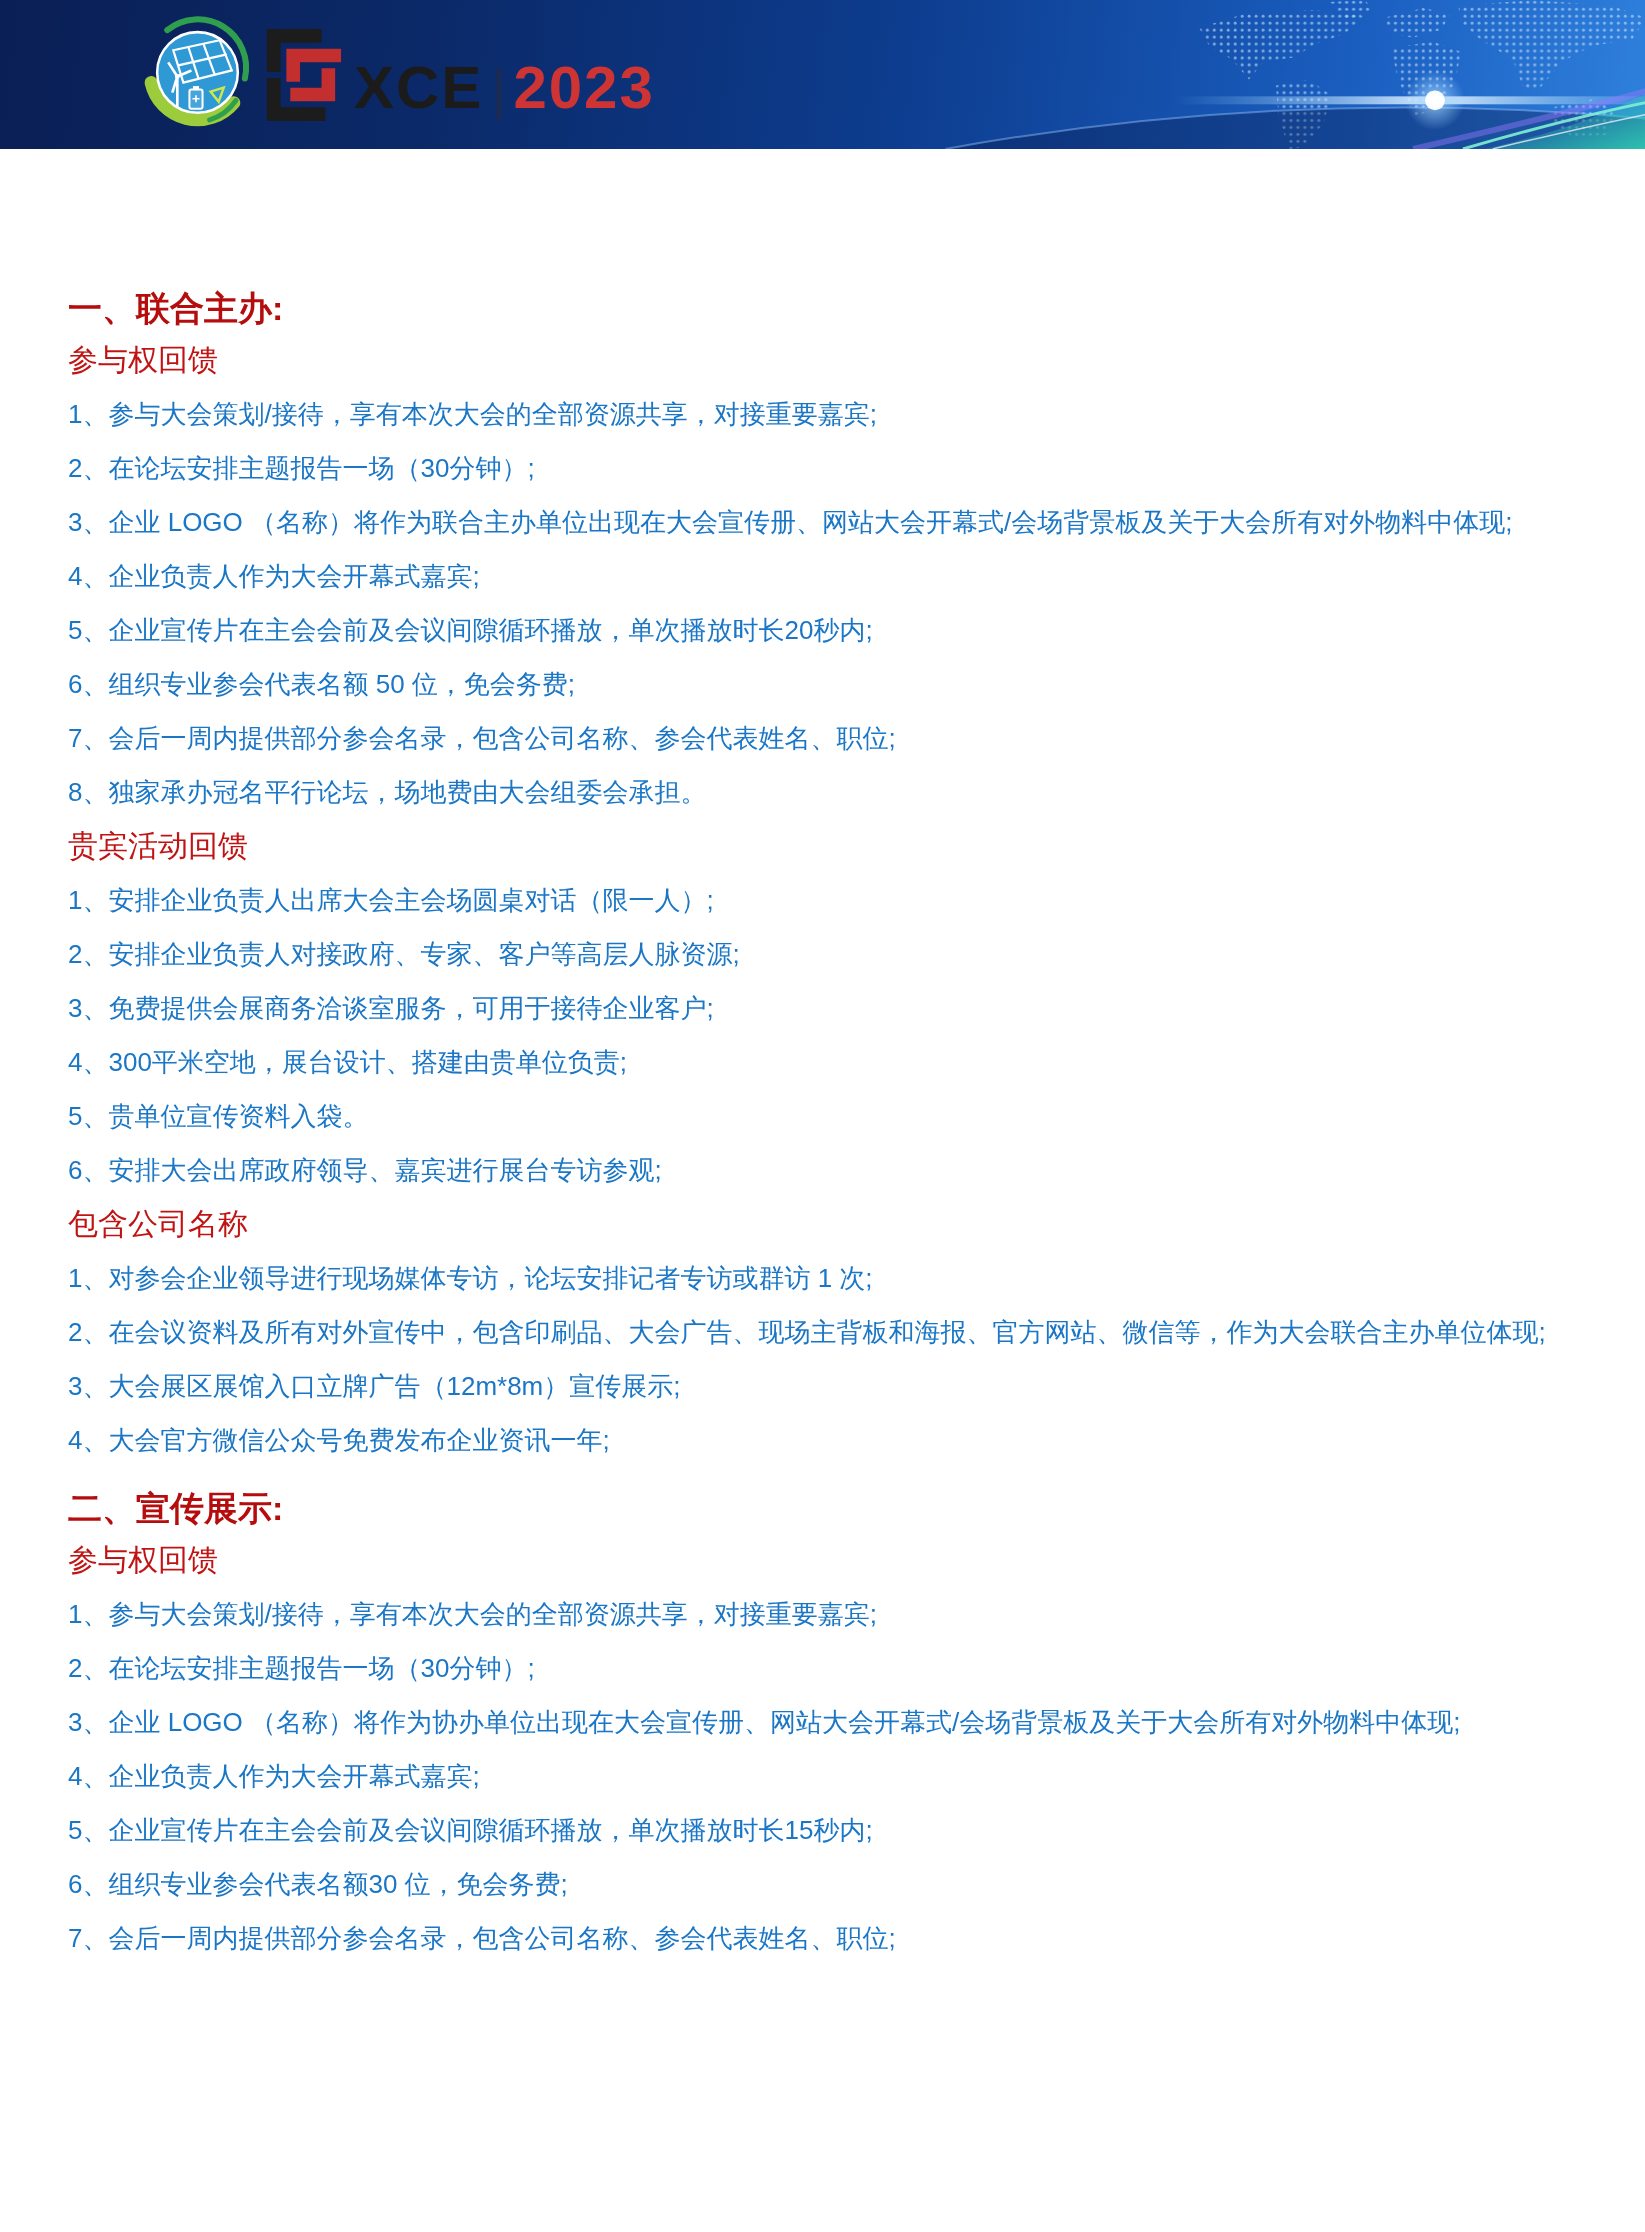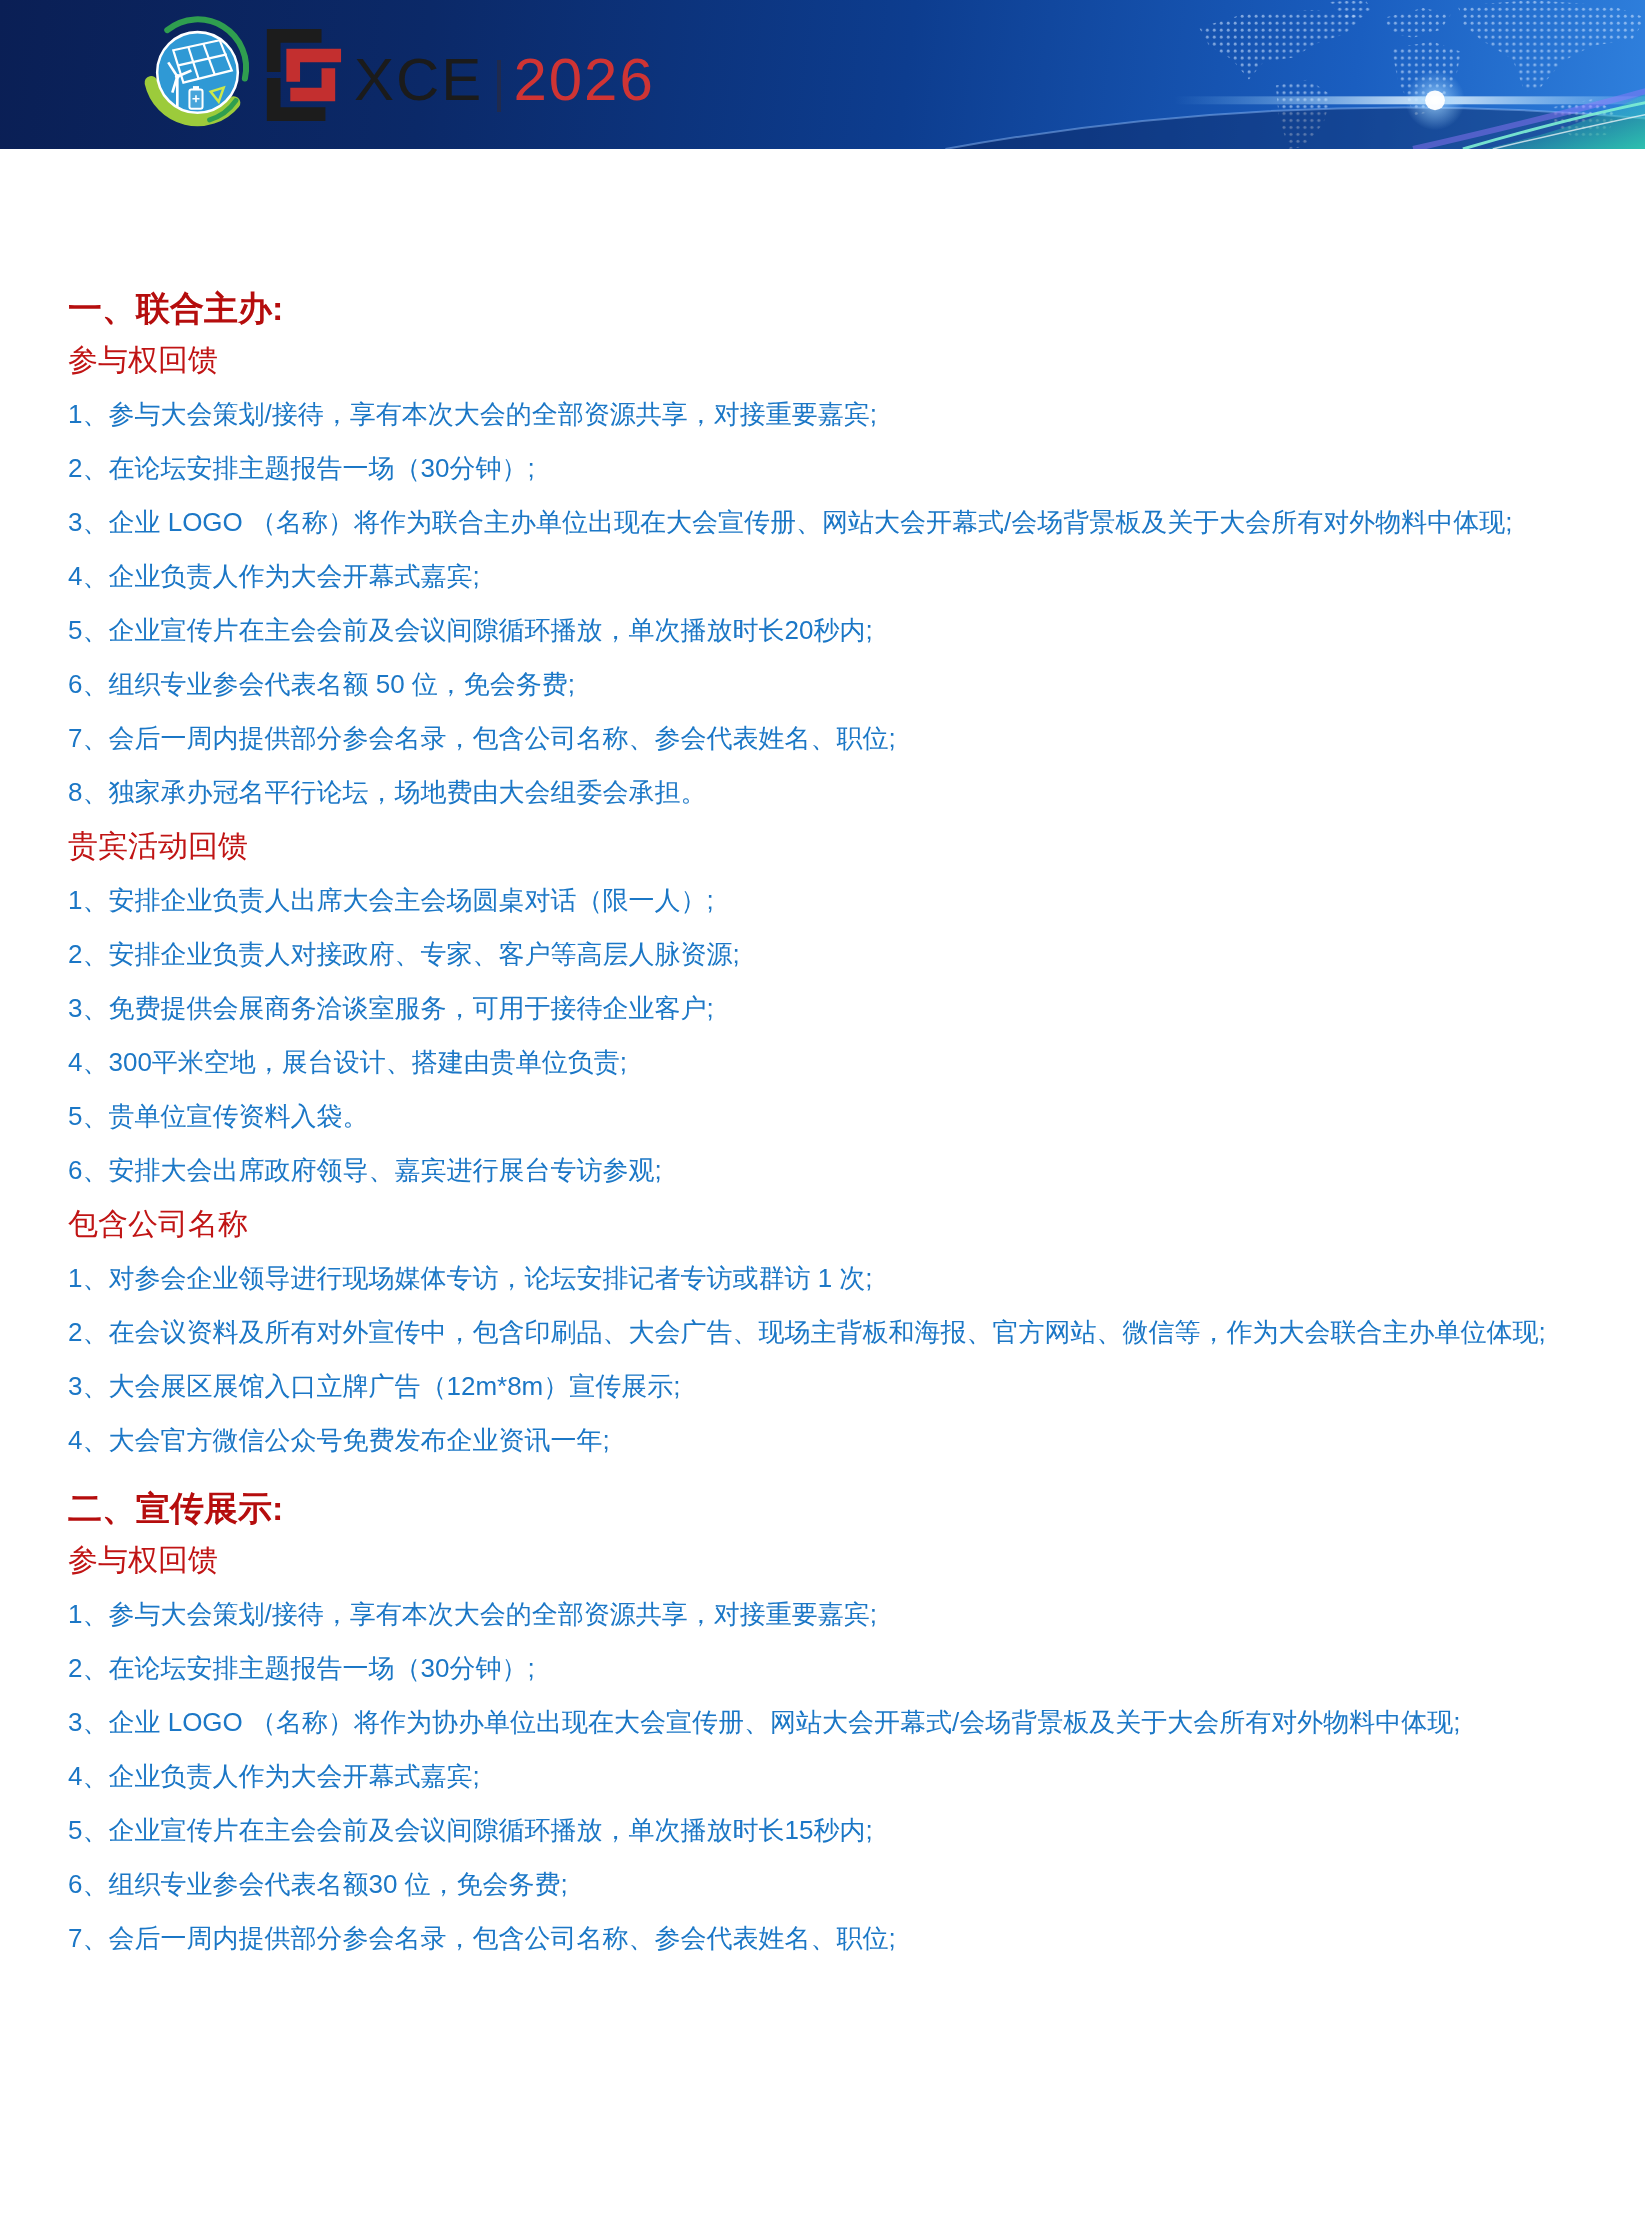--- a/index.html
+++ b/index.html
@@ -8,22 +8,22 @@
 
   
   .header{
     position:relative;width:1646px;height:149px;overflow:hidden;
     background:linear-gradient(97deg,#0a1f55 0%,#0b2968 26%,#0d3d8f 55%,#1a5ec0 82%,#2f80dd 100%);
   }
   .header-art{position:absolute;inset:0;width:100%;height:100%;}
   .emblem{position:absolute;left:137px;top:12px;width:121px;height:129px;}
   .logomark{position:absolute;left:261px;top:26px;width:82px;height:98px;}
   .brand-line{
-    position:absolute;left:354px;top:48px;height:64px;display:flex;align-items:flex-end;
-    font-weight:400;font-size:60px;letter-spacing:2px;line-height:64px;white-space:nowrap;
+    position:absolute;left:354px;top:56px;height:64px;display:flex;align-items:flex-end;
+    font-weight:700;font-size:60px;letter-spacing:2px;line-height:64px;white-space:nowrap;
   }
   .brand-xce{color:#1b1b1b;}
   .brand-divider{display:inline-block;width:4px;height:52px;background:#1f2a4d;margin:0 12px 0 14px;}
   .brand-year{color:#cf3434;}
 
   
   .content{padding:98px 66px 0 68px;}
   .doc-title{
     margin:0;font-size:38px;line-height:46px;font-weight:bold;color:#0d6ab5;
   }
@@ -123,21 +123,21 @@
     <svg class="logomark" viewBox="0 0 84 98" aria-hidden="true">
       <path d="M6,2 H62 V16 H20 V46 H6 Z" fill="#1c1c1c"></path>
       <path d="M26,22 H82 V36 H40 V56 H26 Z" fill="#c32f2f"></path>
       <path d="M30,62 H62 V42 H76 V76 H30 Z" fill="#c32f2f"></path>
       <path d="M6,52 H20 V82 H66 V96 H6 Z" fill="#1c1c1c"></path>
     </svg>
 
     <div class="brand-line">
       <span class="brand-xce">XCE</span>
       <span class="brand-divider"></span>
-      <span class="brand-year">2026</span>
+      <span class="brand-year">2023</span>
     </div>
   </div>
 
   <div class="content">
 
 
     <h2 class="sec-heading">一、联合主办:</h2>
 
     <h3 class="sub-heading">参与权回馈</h3>
     <p class="item">1、参与大会策划/接待，享有本次大会的全部资源共享，对接重要嘉宾;</p>

